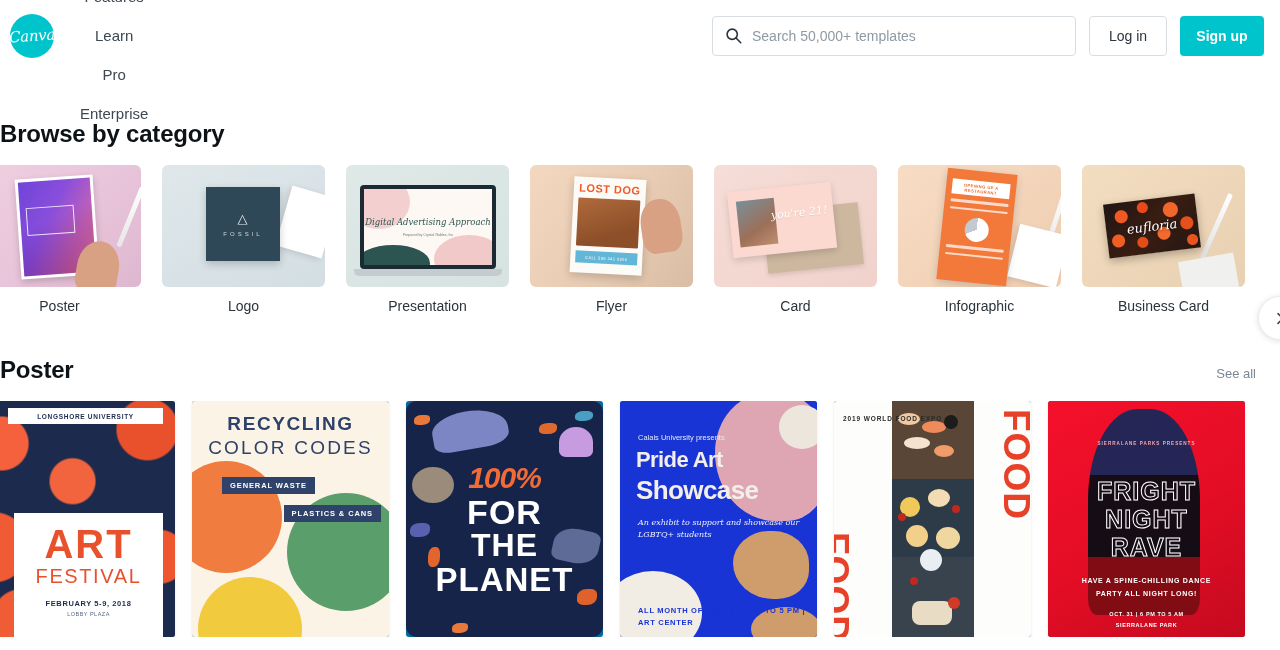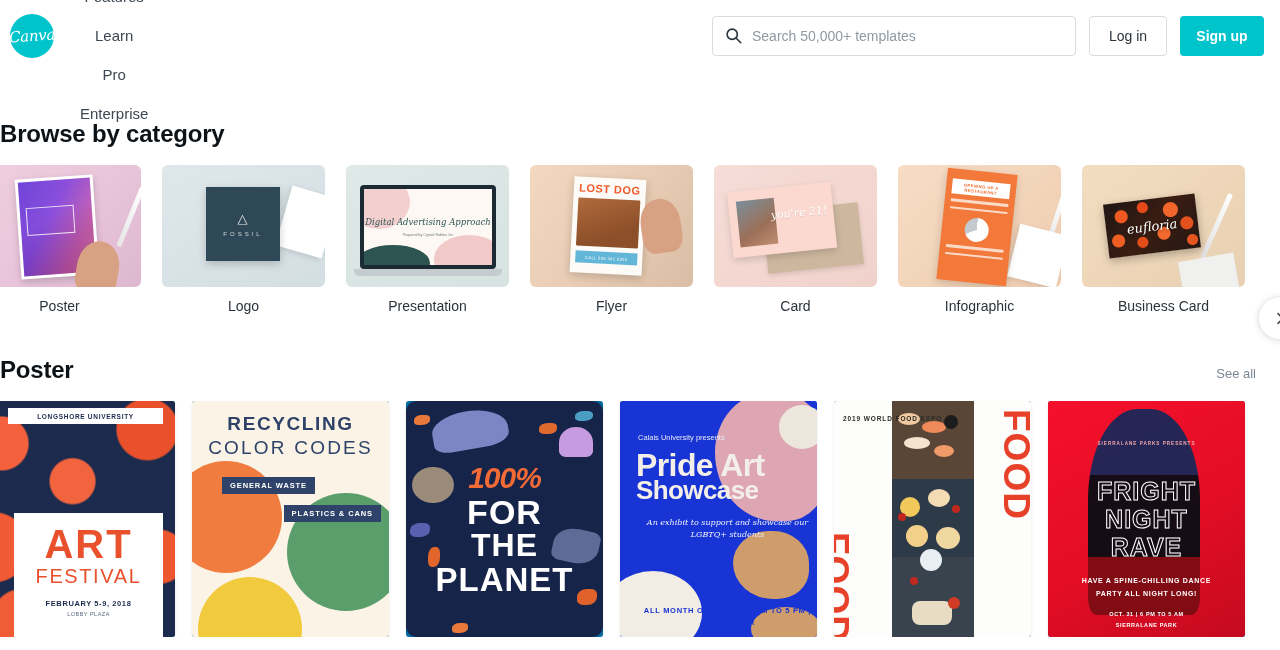--- a/index.html
+++ b/index.html
@@ -383,28 +383,28 @@
   .p3-w1{top:96px;font-size:34px;}
   .p3-w2{top:130px;font-size:32px;}
   .p3-w3{top:164px;font-size:33px;}
   .p3-dolphin{position:absolute;left:26px;top:10px;width:76px;height:38px;background:#7d86c4;border-radius:60% 70% 40% 30%;transform:rotate(-10deg);}
   .p3-jelly{position:absolute;right:10px;top:26px;width:34px;height:30px;background:#c79be0;border-radius:50% 50% 20% 20%;}
   .p3-turtle{position:absolute;left:6px;top:66px;width:42px;height:36px;background:#9a8b7a;border-radius:50%;}
   .p3-ray{position:absolute;right:4px;top:128px;width:46px;height:34px;background:#5d6b96;border-radius:50% 20% 50% 20%;transform:rotate(12deg);}
   .p3-fish{position:absolute;border-radius:50% 30% 50% 30%;}
 
   
-  .p4-bg{background:#1834d4;text-align:center;}
+  .p4-bg{background:#1834d4;}
   .p4-blob1{position:absolute;right:-10px;top:-8px;width:112px;height:128px;background:#dda6b2;border-radius:52% 48% 40% 60%;}
   .p4-blob2{position:absolute;right:-8px;top:4px;width:46px;height:44px;background:#ece6dc;border-radius:50%;}
   .p4-blob3{position:absolute;right:8px;top:130px;width:76px;height:68px;background:#cf9c6b;border-radius:50% 50% 44% 56%;}
   .p4-blob4{position:absolute;left:-16px;bottom:-18px;width:98px;height:84px;background:#f1ece4;border-radius:50%;}
   .p4-blob5{position:absolute;right:-4px;bottom:-14px;width:70px;height:44px;background:#cf9c6b;border-radius:50%;}
   .p4-pre{position:absolute;left:18px;top:32px;font-size:7.5px;color:#e3e7f5;}
-  .p4-h1{position:absolute;left:16px;top:48px;font-size:32px;font-weight:bold;color:#f3efe8;letter-spacing:-.6px;line-height:1;}
+  .p4-h1{position:absolute;left:16px;top:48px;font-size:22px;font-weight:bold;color:#f3efe8;letter-spacing:-.6px;line-height:1;}
   .p4-h2{position:absolute;left:16px;top:76px;font-size:26px;font-weight:bold;color:#f3efe8;letter-spacing:-.6px;line-height:1;}
   .p4-body{position:absolute;left:18px;top:116px;font-family:"DejaVu Serif",serif;font-style:italic;font-size:8px;color:#eef1fa;line-height:1.55;}
   .p4-foot{position:absolute;left:18px;bottom:8px;font-size:7.5px;font-weight:bold;color:#1834d4;letter-spacing:.7px;line-height:1.6;}
 
   
   .p5-bg{background:#fdfdfb;}
   .p5-strip{
     position:absolute;left:58px;top:0;width:82px;bottom:0;
     background:
       linear-gradient(#5a4636 0 33%, #2d3a47 33% 66%, #39434e 66% 100%);

